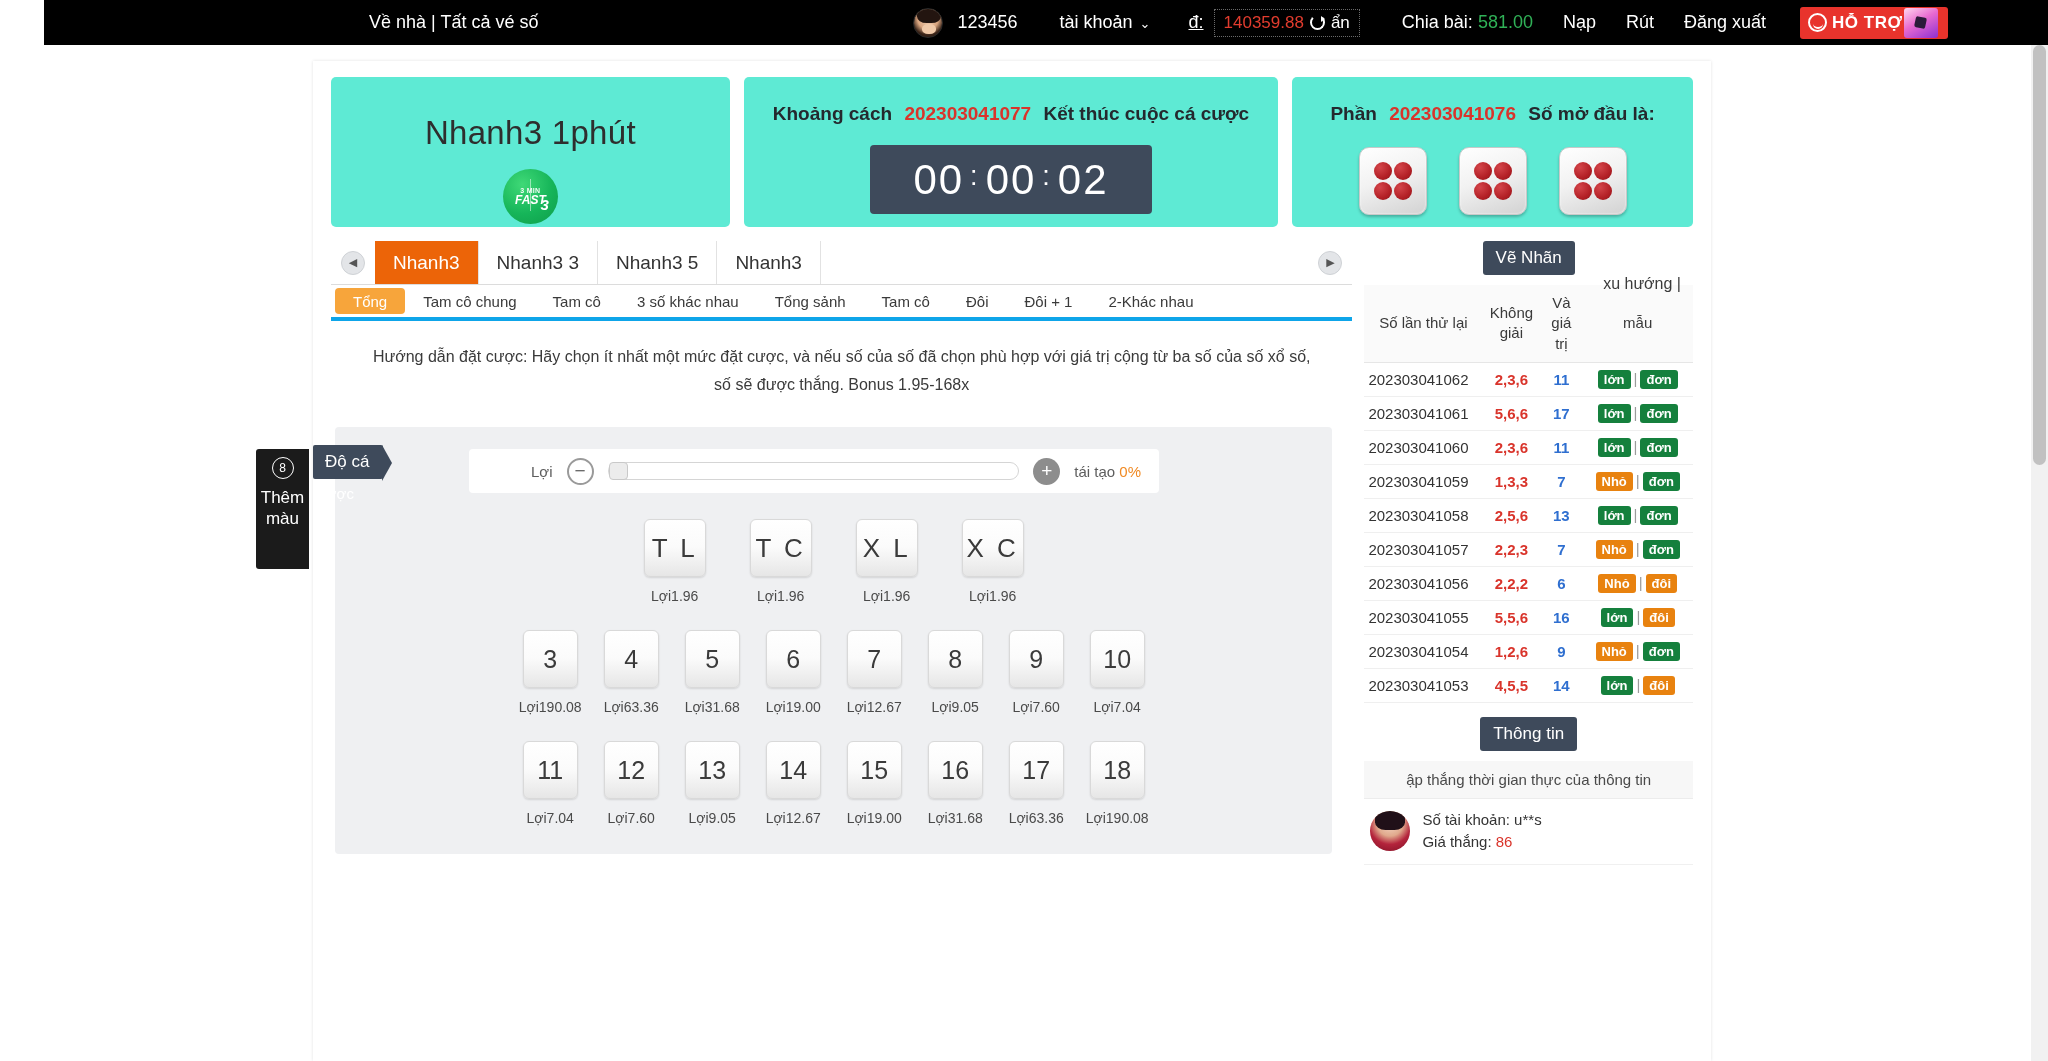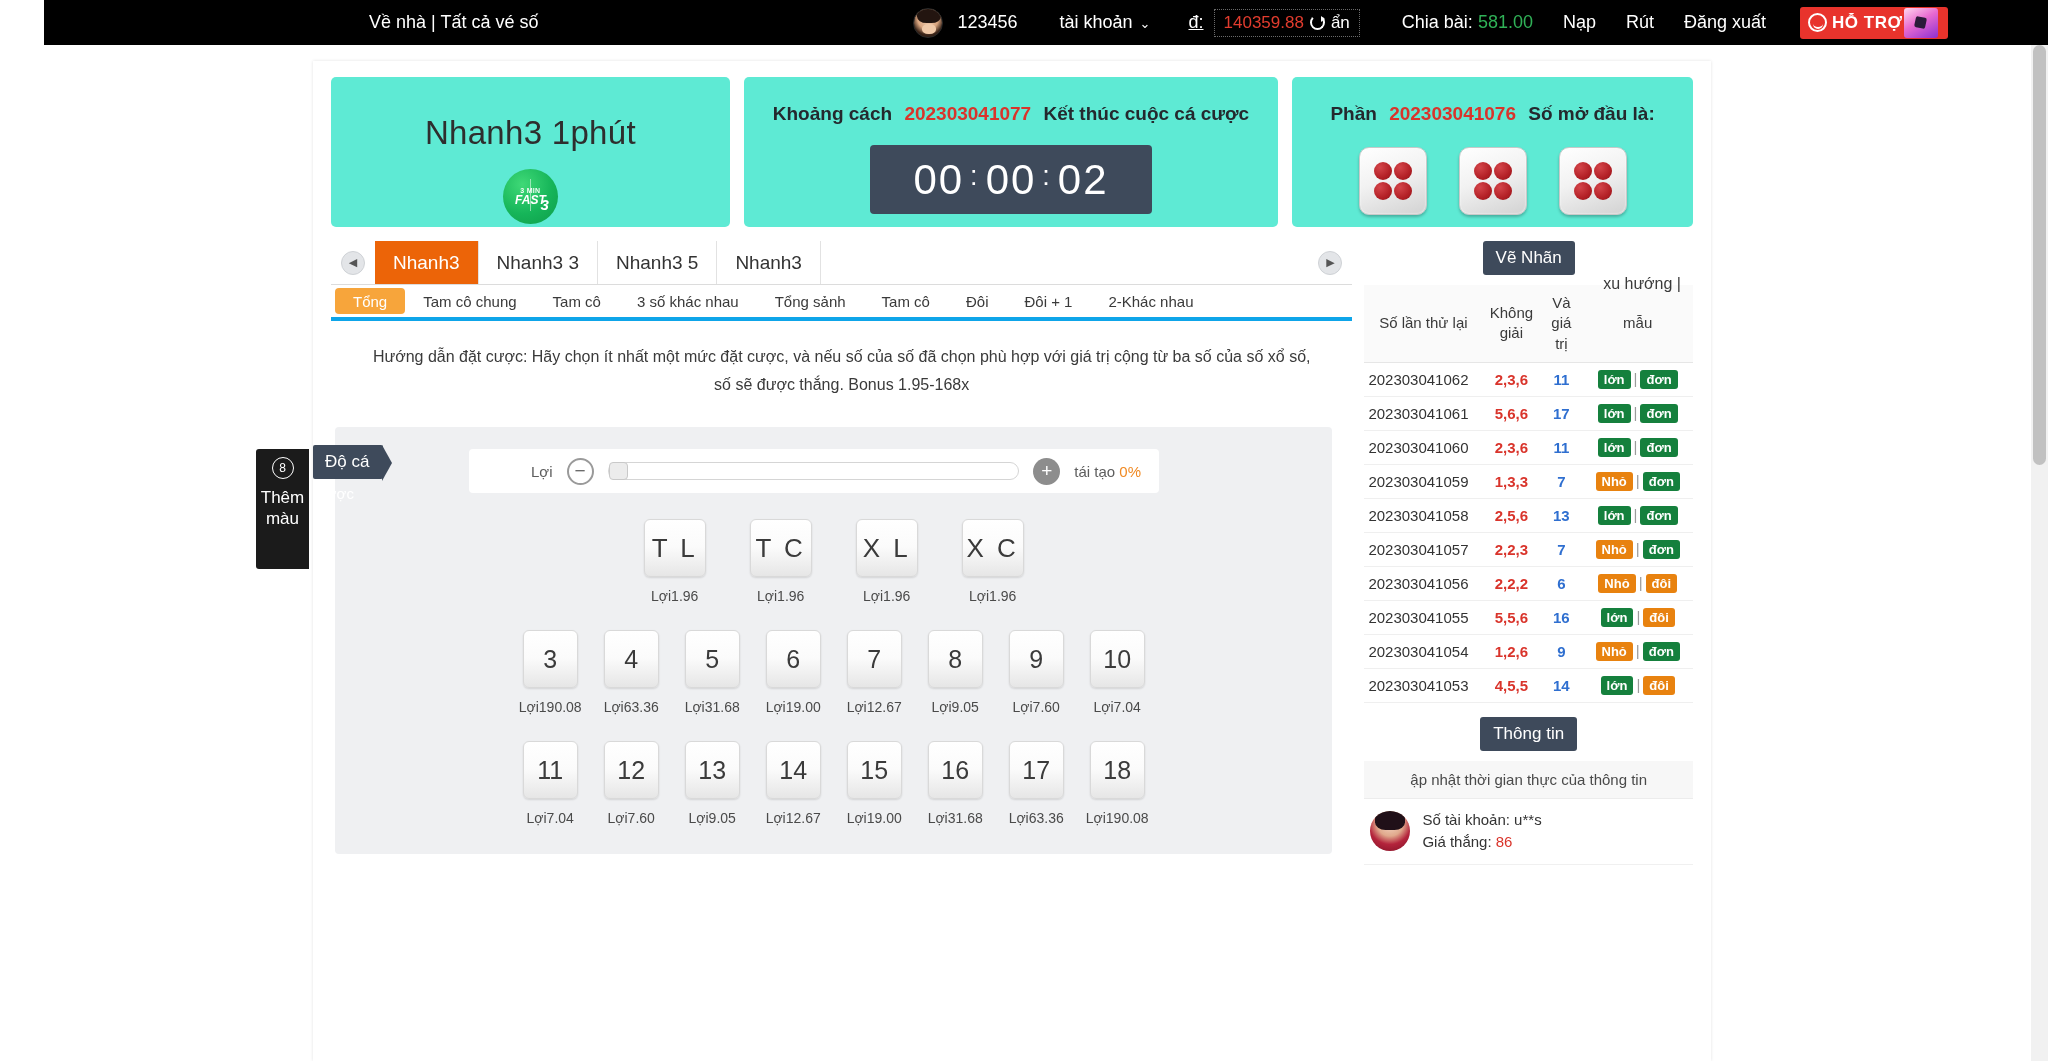--- a/index.html
+++ b/index.html
@@ -602,21 +602,21 @@
                 <td class="td-nums">4,5,5</td>
                 <td class="td-sum">14</td>
                 <td><span class="chip blue">lớn</span><span class="sep-bar">|</span><span class="chip orange">đôi</span></td>
               </tr>
             </tbody>
         </table>
 
         <div class="rc-head info-head">
           <span class="tagbtn">Thông tin</span>
         </div>
-        <div class="info-sub">ập nhật thời gian thực của thông tin</div>
+        <div class="info-sub">ập thắng thời gian thực của thông tin</div>
         <div class="info-row">
           <span class="info-av"></span>
           <span class="info-txt">
             <span>Số tài khoản:</span>
             <span>u**s</span><br>
             <span>Giá thắng:</span>
             <span class="red">86</span>
           </span>
         </div>
       </div>

